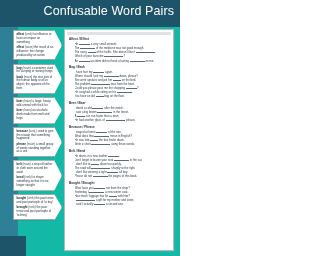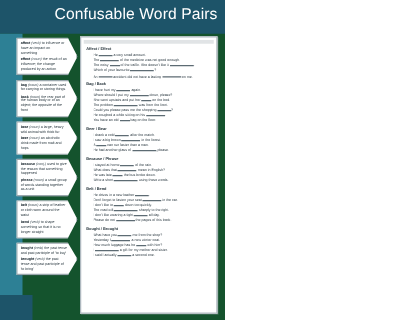--- a/index.html
+++ b/index.html
@@ -2,21 +2,21 @@
 <html><head>
 <meta charset="utf-8">
 <style>
   html,body{margin:0;padding:0;}
   body{
     width:180px;height:256px;overflow:hidden;
     background:#ffffff;
     font-family:"Liberation Sans", sans-serif;
     -webkit-font-smoothing:none;
   }
-  .page{position:relative;width:180px;height:256px;background:#14532d;}
+  .page{position:relative;width:180px;height:256px;background:#14b8a6;}
 
   
   .header{
     position:absolute;left:0;top:0;width:180px;height:27px;
     background:#1d5469;
   }
   .title{
     position:absolute;right:6px;top:4px;
     color:#ffffff;
     font-size:12.5px;

